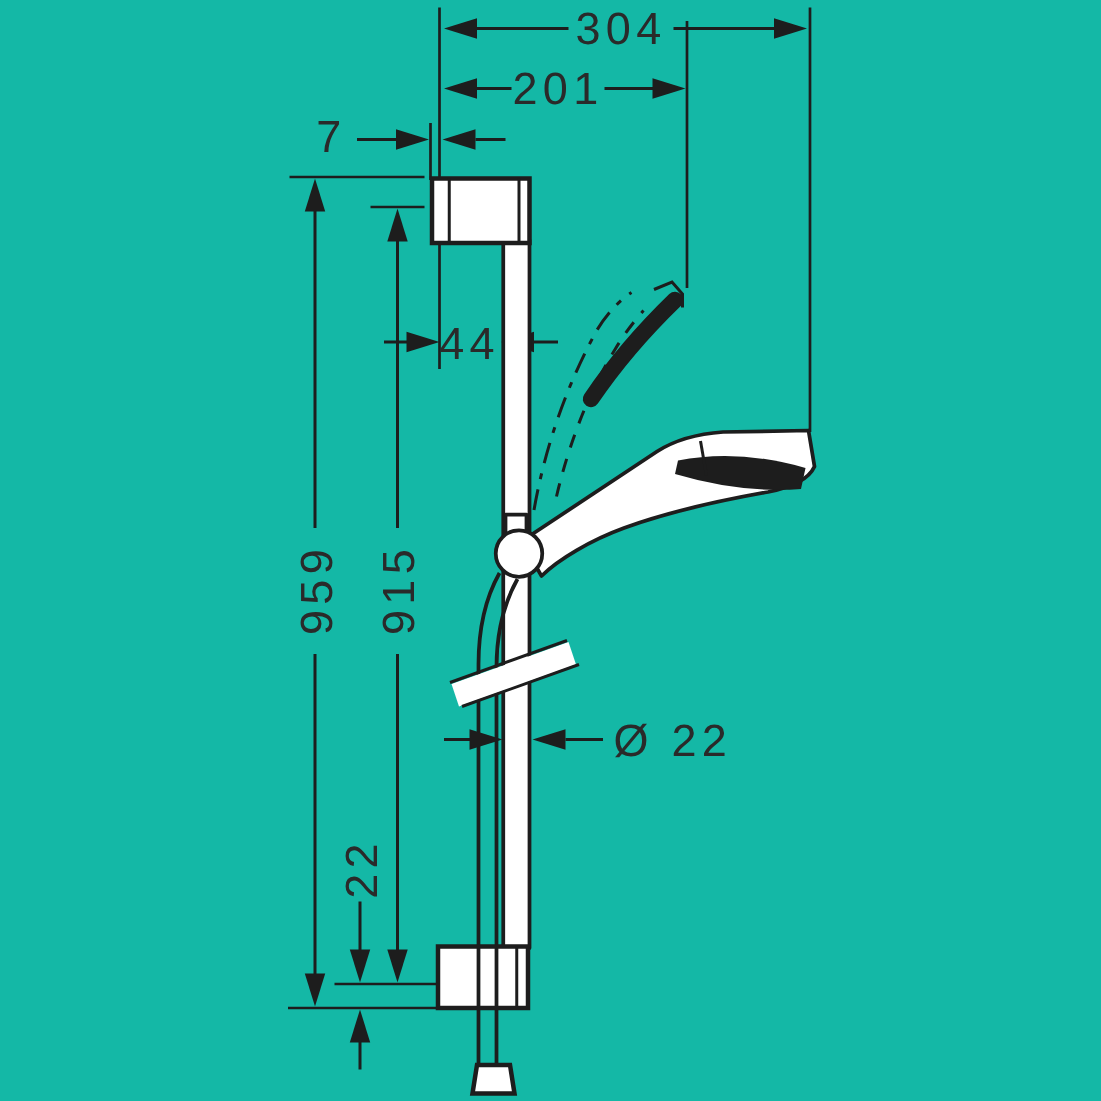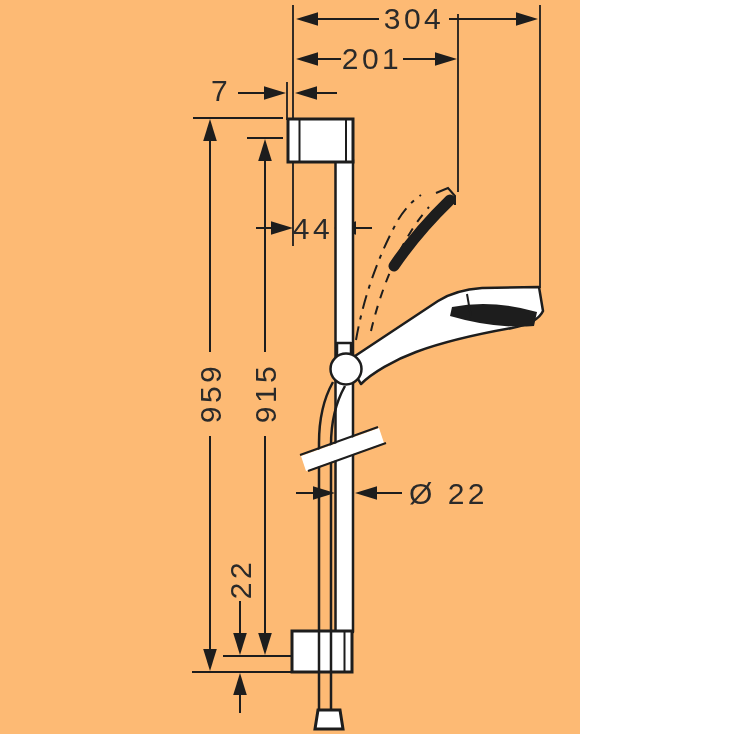--- a/index.html
+++ b/index.html
@@ -1,16 +1,16 @@
 <!DOCTYPE html>
 <html><head>
 <meta charset="utf-8">
 <style>
   html,body{margin:0;padding:0;background:#ffffff;}
-  .stage{position:relative;width:580px;height:734px;background:#fdba74;overflow:hidden;
+  .stage{position:relative;width:734px;height:734px;background:#14b8a6;overflow:hidden;
          font-family:"Liberation Sans", sans-serif;}
   svg text{font-family:"Liberation Sans", sans-serif;font-size:30px;letter-spacing:3.5px;
            fill:#2a2a2a;}
   .ext{stroke:#1d1d1d;stroke-width:1.8;fill:none;}
   .dim{stroke:#1d1d1d;stroke-width:2;fill:none;}
   .arr{fill:#1d1d1d;stroke:none;}
   .obj{stroke:#1d1d1d;stroke-width:2.5;fill:none;stroke-linejoin:round;}
   .objf{stroke:#1d1d1d;stroke-width:2.5;fill:#ffffff;stroke-linejoin:round;}
   .brk{stroke:#1d1d1d;stroke-width:3;fill:#ffffff;}
   .thin{stroke:#1d1d1d;stroke-width:2;fill:none;}

